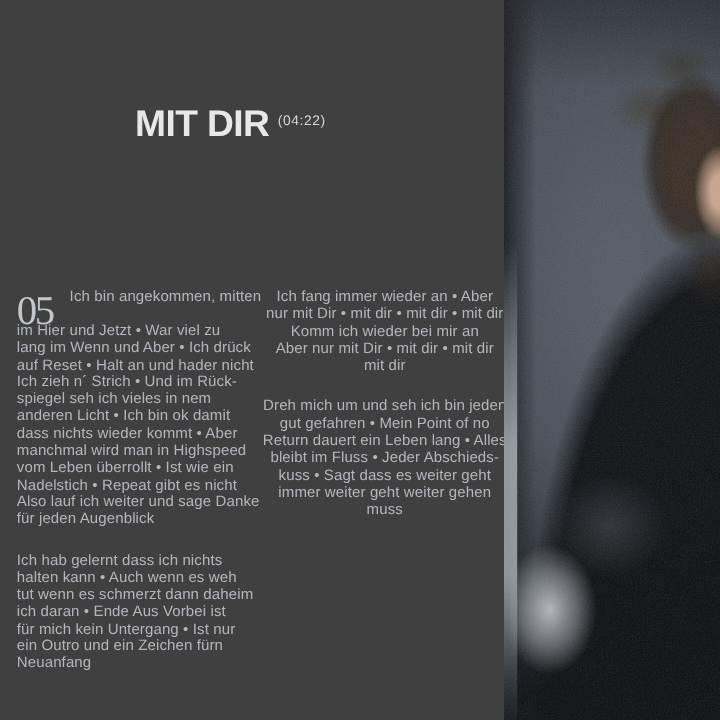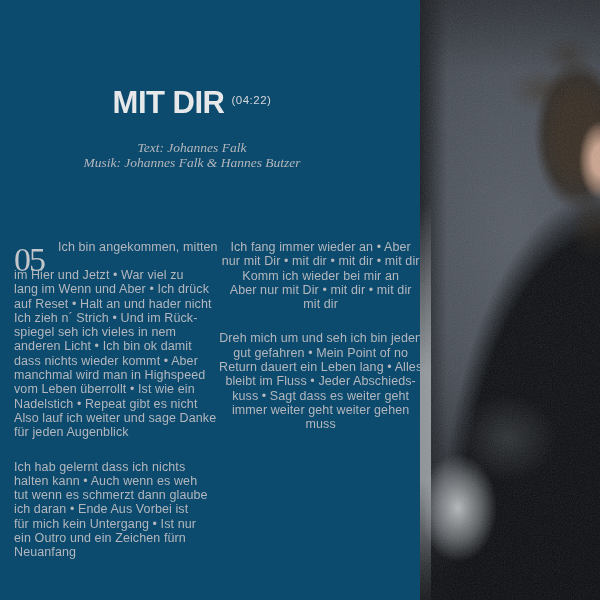--- a/index.html
+++ b/index.html
@@ -1,18 +1,18 @@
 <!DOCTYPE html>
 <html><head>
 <meta charset="utf-8">
 <style>
   html,body{margin:0;padding:0;background:#0e0f12;}
   .page{
     position:relative;width:600px;height:600px;overflow:hidden;
-    background:#0c4a6e;
+    background:#404040;
     font-family:"Liberation Sans",sans-serif;
   }
 
   
   .header{position:absolute;left:0;top:84px;width:384px;text-align:center;}
   .title-line{margin:0;line-height:36px;white-space:nowrap;}
   .title{
     font-size:31px;font-weight:700;letter-spacing:-0.5px;color:#e6e8ea;
   }
   .duration{
@@ -87,41 +87,39 @@
   }
   .grain{position:absolute;inset:0;opacity:0.16;}
 </style>
 </head>
 <body>
 
 <div class="page">
 
   <div class="header">
     <h1 class="title-line"><span class="title">MIT DIR</span><span class="duration">(04:22)</span></h1>
-    <div class="credits">Text: Johannes Falk
-Musik: Johannes Falk &amp; Hannes Butzer</div>
   </div>
 
   <div class="lyrics-col col1">
     <p><span class="dropcap">05</span><span class="lines">Ich bin angekommen, mitten
 im Hier und Jetzt • War viel zu
 lang im Wenn und Aber • Ich drück
 auf Reset • Halt an und hader nicht
 Ich zieh n´ Strich • Und im Rück-
 spiegel seh ich vieles in nem
 anderen Licht • Ich bin ok damit
 dass nichts wieder kommt • Aber
 manchmal wird man in Highspeed
 vom Leben überrollt • Ist wie ein
 Nadelstich • Repeat gibt es nicht
 Also lauf ich weiter und sage Danke
 für jeden Augenblick</span></p>
     <p><span class="lines">Ich hab gelernt dass ich nichts
 halten kann • Auch wenn es weh
-tut wenn es schmerzt dann glaube
+tut wenn es schmerzt dann daheim
 ich daran • Ende Aus Vorbei ist
 für mich kein Untergang • Ist nur
 ein Outro und ein Zeichen fürn
 Neuanfang</span></p>
   </div>
 
   <div class="lyrics-col col2">
     <p><span class="lines">Ich fang immer wieder an • Aber
 nur mit Dir • mit dir • mit dir • mit dir
 Komm ich wieder bei mir an

